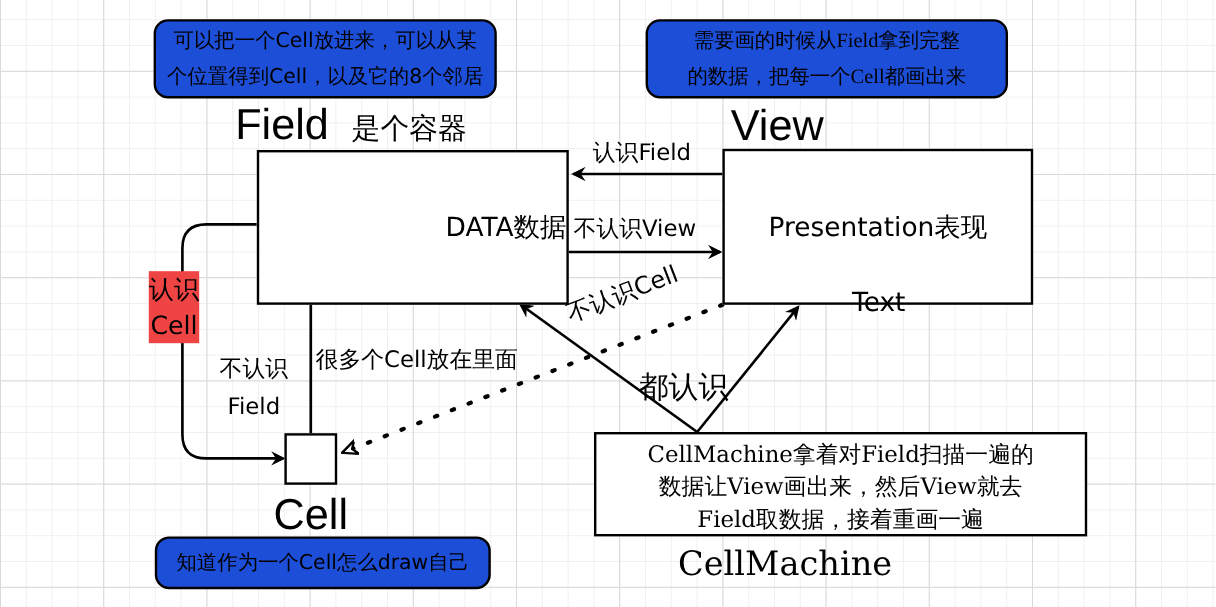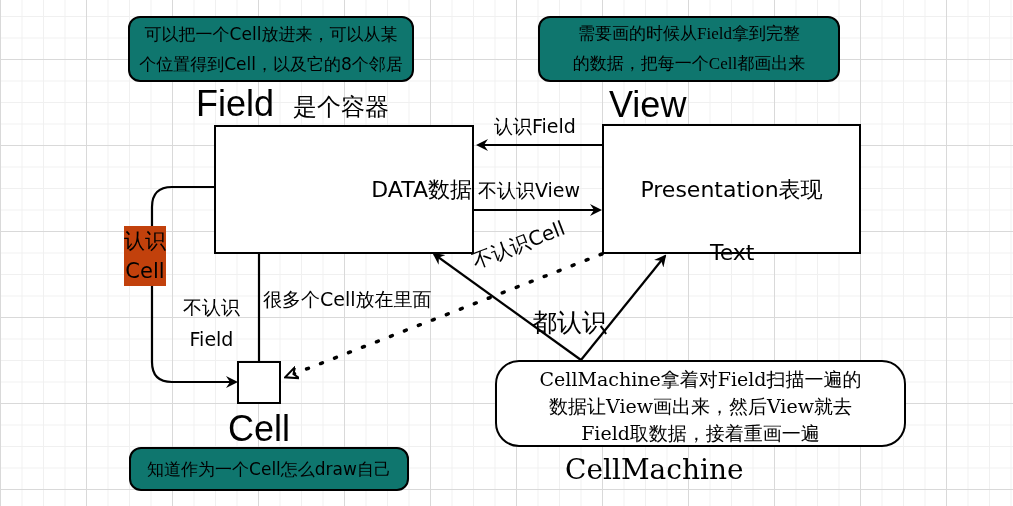--- a/index.html
+++ b/index.html
@@ -12,21 +12,21 @@
       linear-gradient(to right, #f0f0f0 1px, transparent 1px),
       linear-gradient(to bottom, #f0f0f0 1px, transparent 1px);
     background-size: 86px 86px, 86px 86px, 21.5px 21.5px, 21.5px 21.5px;
     background-position: 86px 59px, 86px 59px, 86px 59px, 86px 59px;
     font-family: "DejaVu Sans", "Liberation Sans", sans-serif;
     color:#000;
   }
   svg.canvas { position:absolute; left:0; top:0; }
   .abs { position:absolute; white-space:nowrap; }
   .note {
-    position:absolute; border:2px solid #000; border-radius:12px; background:#0f766e;
+    position:absolute; border:2px solid #000; border-radius:12px; background:#1d4ed8;
     box-sizing:border-box; text-align:center; font-size:17px; line-height:30px;
     display:flex; flex-direction:column; justify-content:center;
   }
   .box { position:absolute; border:2px solid #000; background:#fff; box-sizing:border-box; }
   .big { font-family:"Liberation Sans", sans-serif; font-size:36px; }
   .mid { font-size:22px; }
   .lbl { font-size:19px; }
   .serif { font-family:"DejaVu Serif", "Liberation Serif", serif; }
 </style>
 </head>
@@ -76,37 +76,37 @@
 
 <div class="abs big" style="left:609px;top:84px;">View</div>
 
 <div class="box" style="left:602px;top:124px;width:259px;height:130px;padding-left:35px;">
   <div class="abs mid" style="left:0;right:0;top:49px;text-align:center;">Presentation表现</div>
 </div>
 <div class="abs mid" style="left:710px;top:240px;">Text</div>
 
 <div class="abs lbl" style="left:494px;top:114px;">认识Field</div>
 <div class="abs lbl" style="left:478px;top:178px;">不认识View</div>
-<div class="abs lbl" style="left:124px;top:226px;text-align:center;line-height:30px;font-size:21px;background:#c2410c;">
+<div class="abs lbl" style="left:124px;top:226px;text-align:center;line-height:30px;font-size:21px;background:#ef4444;">
   <div>认识</div>
   <div>Cell</div>
 </div>
 <div class="abs lbl" style="left:183px;top:291px;text-align:center;line-height:32px;">
   <div>不认识</div>
   <div>Field</div>
 </div>
 <div class="abs lbl" style="left:263px;top:287px;">很多个Cell放在里面</div>
 <div class="abs lbl" style="left:478px;top:248px;transform:rotate(-21deg);transform-origin:left bottom;font-size:20px;">不认识Cell</div>
 <div class="abs lbl" style="left:532px;top:306px;font-size:25px;">都认识</div>
 
 <div class="box" style="left:237px;top:361px;width:44px;height:43px;"></div>
 <div class="abs big" style="left:228px;top:408px;">Cell</div>
 
 <div class="note" style="left:129px;top:447px;width:280px;height:44px;font-size:17px;">
   <div>知道作为一个Cell怎么draw自己</div>
 </div>
 
-<div class="box serif" style="left:495px;top:360px;width:411px;height:87px;text-align:center;font-size:19px;line-height:27px;padding-top:4px;border-radius:24px;">
+<div class="box serif" style="left:495px;top:360px;width:411px;height:87px;text-align:center;font-size:19px;line-height:27px;padding-top:4px;">
   <div>CellMachine拿着对Field扫描一遍的</div>
   <div>数据让View画出来，然后View就去</div>
   <div>Field取数据，接着重画一遍</div>
 </div>
 <div class="abs serif" style="left:565px;top:453px;font-size:28px;">CellMachine</div>
 
 </body></html>

